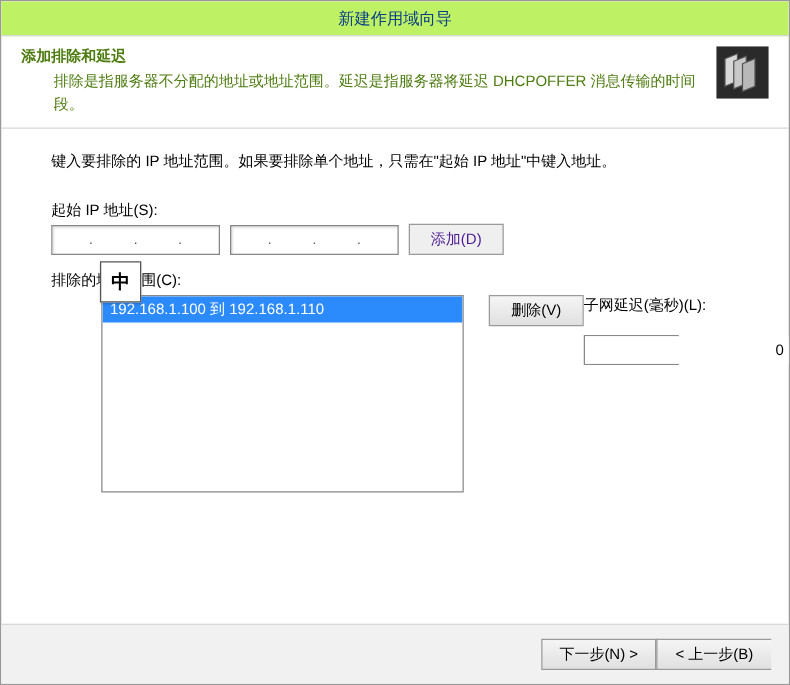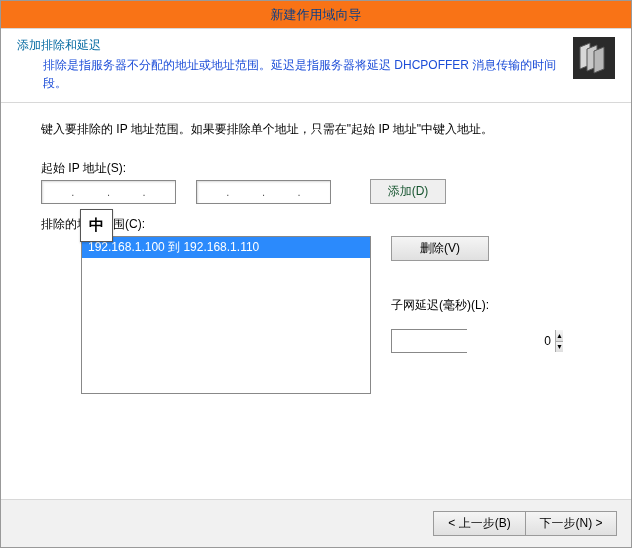--- a/index.html
+++ b/index.html
@@ -6,65 +6,65 @@
     body {
       font-family: "Microsoft YaHei", SimSun, Tahoma, sans-serif;
       font-size: 12px;
       background: #fff;
       width: 632px;
       height: 548px;
       position: relative;
       border: 1px solid #999;
     }
     .titlebar {
-      background: #f97316;
+      background: #bef264;
       height: 28px;
       border-bottom: 1px solid #d8d8d8;
       display: flex;
       align-items: center;
       justify-content: center;
       color: #0a3e87;
       font-size: 13px;
     }
     .header {
       padding: 8px 16px 10px 16px;
       display: flex;
       align-items: flex-start;
       border-bottom: 1px solid #d8d8d8;
     }
     .header-text { flex: 1; }
     .header-title {
-      font-weight: normal;
-      font-size: 12px;
-      color: #0369a1;
+      font-weight: bold;
+      font-size: 12px;
+      color: #4d7c0f;
       margin-bottom: 2px;
     }
     .header-desc {
-      color: #1d4ed8;
+      color: #4d7c0f;
       font-size: 12px;
       margin-left: 26px;
       line-height: 1.5;
     }
     .header-icon {
       width: 42px;
       height: 42px;
       margin-left: 8px;
     }
     .content {
       padding: 18px 40px 10px 40px;
     }
     .instruction {
       color: #000;
       margin-bottom: 22px;
       font-size: 12px;
     }
     .row {
       display: flex;
       align-items: flex-end;
-      gap: 20px;
+      gap: 8px;
       margin-bottom: 12px;
     }
     .field-group { display: flex; flex-direction: column; }
     .field-label { margin-bottom: 3px; color: #000; }
     .ip-input {
       width: 135px;
       height: 24px;
       background: #fff;
       border: 1px solid #888;
       box-shadow: inset 1px 1px 2px rgba(0,0,0,0.15);
@@ -80,24 +80,23 @@
       height: 25px;
       min-width: 76px;
       background: linear-gradient(#f5f5f5,#e0e0e0);
       border: 1px solid #9a9a9a;
       font-size: 12px;
       font-family: inherit;
       cursor: pointer;
       padding: 0 8px;
     }
     .btn:disabled, .btn.disabled {
-      color: #14532d;
+      color: #4c1d95;
       background: #efefef;
       cursor: default;
-      margin-left: 19px;
     }
     .listbox-row {
       display: flex;
       align-items: flex-start;
       gap: 20px;
       padding-left: 40px;
     }
     .listbox {
       width: 290px;
       height: 158px;
@@ -110,22 +109,21 @@
       font-size: 12px;
       cursor: pointer;
       white-space: nowrap;
     }
     .list-item.selected {
       background: #2b8afc;
       color: #fff;
     }
     .right-col {
       display: flex;
-      flex-direction: column;
-      gap: 36px;
+      flex-direction: row;
     }
     .delay-group .field-label { margin-bottom: 15px; }
     .delay-input-wrap {
       display: flex;
       border: 1px solid #888;
       width: 76px;
       height: 24px;
       background: #fff;
     }
     .delay-input {
@@ -257,16 +255,16 @@
     </div>
   </div>
 </div>
 
 <div class="ime-badge">
   <span>中</span>
 </div>
 
 <div class="footer">
   <div style="display:flex;">
+    <button class="btn">下一步(N) &gt;</button>
     <button class="btn" style="border-right:none;">&lt; 上一步(B)</button>
-    <button class="btn">下一步(N) &gt;</button>
   </div>
 </div>
 
 </body></html>

